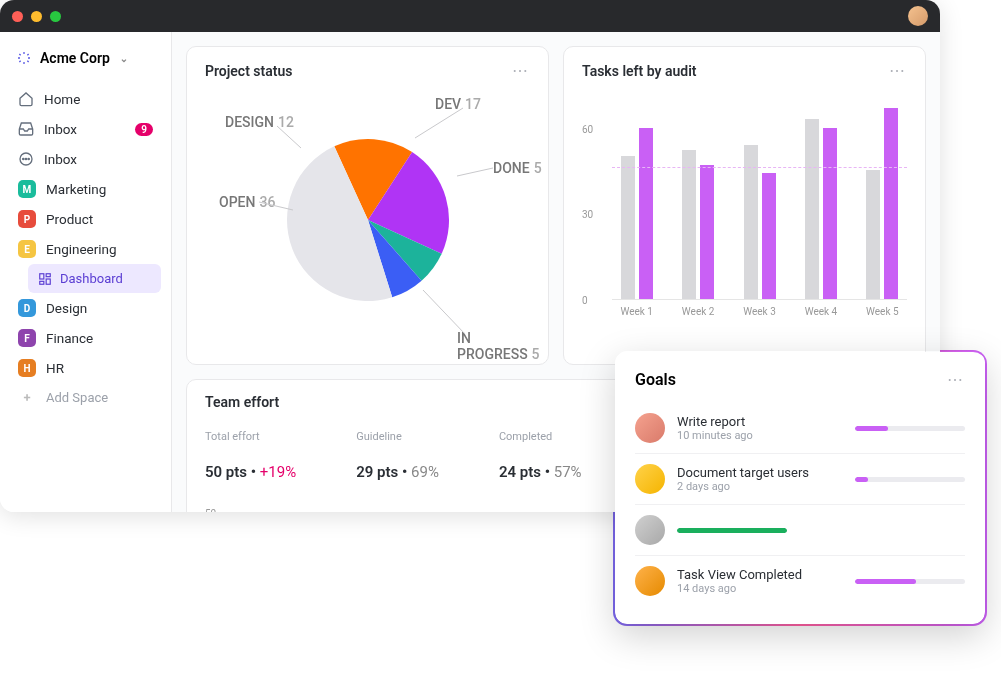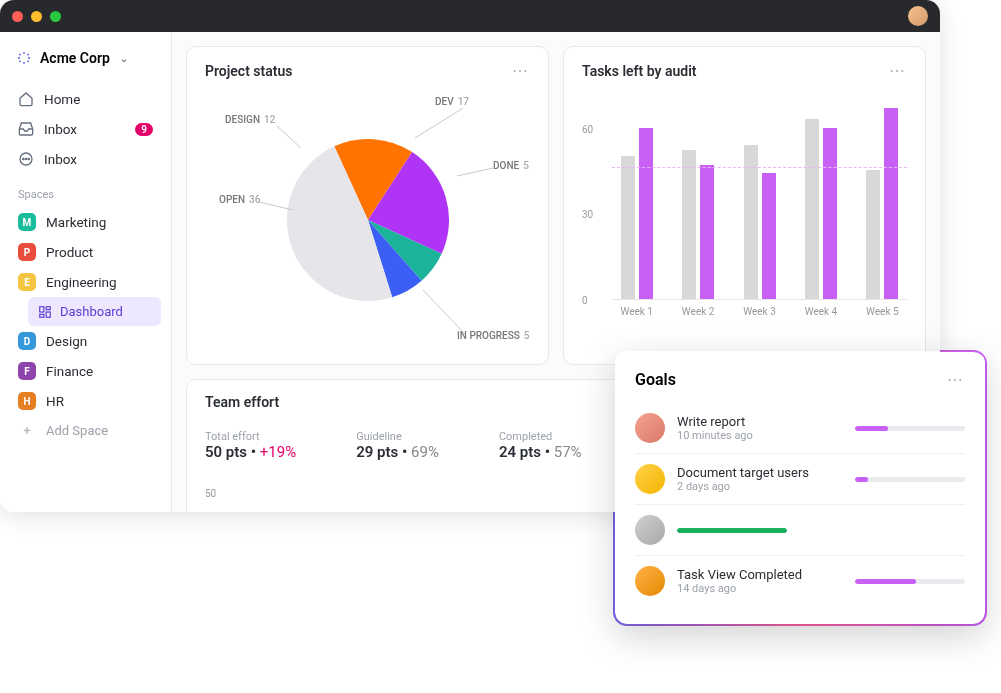--- a/index.html
+++ b/index.html
@@ -22,36 +22,36 @@
 .space-item { display: flex; align-items: center; gap: 10px; padding: 6px 8px; font-size: 13.5px; color: #2a2e34; border-radius: 6px; cursor: pointer; }
 .space-icon { width: 18px; height: 18px; border-radius: 5px; display: flex; align-items: center; justify-content: center; font-size: 10px; font-weight: 700; color: #fff; flex-shrink: 0; }
 .sub-active { background: #ede8ff; color: #5a3dd3; margin-left: 18px; padding: 7px 10px; border-radius: 6px; font-size: 13px; display:flex; align-items:center; gap:8px; }
 .add-space { display: flex; align-items: center; gap: 10px; padding: 7px 8px; font-size: 13px; color: #9ca1aa; cursor: pointer; }
 .main { flex: 1; padding: 14px; display: grid; grid-template-columns: 1fr 1fr; grid-template-rows: auto auto; gap: 14px; overflow:hidden; }
 .card { background: #fff; border: 1px solid #e8e8ea; border-radius: 10px; padding: 14px 18px; }
 .card-head { display: flex; align-items: center; justify-content: space-between; margin-bottom: 10px; }
 .card-title { font-size: 14px; font-weight: 600; color: #2a2e34; }
 .more-dots { color: #b0b3ba; font-size: 16px; letter-spacing: 2px; cursor: pointer; }
 .pie-wrap { display:flex; justify-content:center; align-items:center; height: 260px; position:relative; }
-.pie-label { position:absolute; font-size: 10px; color:#777; font-weight:500; }
+.pie-label { position:absolute; font-size: 14px; color:#777; font-weight:500; }
 .pie-label .num { color:#aaa; margin-left:4px; }
 .bars-wrap { height: 240px; position:relative; padding: 10px 0 0 30px; }
 .y-axis-label { position:absolute; left:0; font-size:10px; color:#999; transform:translateY(-50%); }
 .bars-grid { display:flex; height: 200px; align-items:flex-end; gap: 12px; border-bottom:1px solid #e5e5e5; position:relative; }
 .bars-grid::before { content:""; position:absolute; left:0; right:0; top:67px; border-top:1.5px dashed #e8b5f5; }
 .bar-group { flex:1; display:flex; gap:4px; align-items:flex-end; justify-content:center; }
 .bar { width: 14px; border-radius: 0; }
 .bar.grey { background:#d8d8db; }
 .bar.purp { background:#c960f5; }
 .x-labels { display:flex; gap:12px; padding-top:6px; }
 .x-labels span { flex:1; text-align:center; font-size:10px; color:#999; }
 .team-card { grid-column: 1 / 3; }
 .team-stats { display:flex; gap:60px; padding: 10px 0 14px; }
 .stat-block { }
-.stat-label { font-size:11px; color:#9ca1aa; margin-bottom:0; }
+.stat-label { font-size:11px; color:#9ca1aa; margin-bottom:20px; }
 .stat-val { font-size:15px; font-weight:600; color:#2a2e34; }
 .stat-val .pos { color:#e5006a; font-weight:400; }
 .stat-val .muted { color:#888; font-weight:400; }
 .line-chart { height:140px; position:relative; padding-left:26px; }
 .ly-label { position:absolute; left:0; font-size:10px; color:#999; transform:translateY(-50%); }
 .goals-panel { position:absolute; right:16px; top:350px; width:370px; background:#fff; border-radius:12px; padding:18px 20px; box-shadow: 0 12px 36px rgba(0,0,0,.18); border-top: 2px solid transparent; background-clip: padding-box; }
 .goals-panel::before { content:""; position:absolute; inset:-2px; border-radius:14px; background:linear-gradient(90deg,#7b68ee,#ff5fa0,#c960f5); z-index:-1; }
 .goals-head { display:flex; justify-content:space-between; align-items:center; margin-bottom:14px; }
 .goals-title { font-size:16px; font-weight:600; }
 .goal-row { display:flex; align-items:center; gap:12px; padding:10px 0; border-bottom:1px solid #f0f0f2; }
@@ -99,21 +99,20 @@
       </div>
       <div class="nav-item">
         <svg class="icon" viewBox="0 0 24 24" fill="none" stroke="currentColor" stroke-width="2">
             <circle cx="12" cy="12" r="9"></circle>
             <circle cx="8" cy="12" r="1" fill="currentColor"></circle>
             <circle cx="12" cy="12" r="1" fill="currentColor"></circle>
             <circle cx="16" cy="12" r="1" fill="currentColor"></circle>
           </svg>
         <span>Inbox</span>
       </div>
-      <div class="section-label">Spaces</div>
       <div id="spaces-list">
           <div class="space-item">
             <div class="space-icon" style="background:#1abc9c">M</div>
             <span>Marketing</span>
           </div>
           <div class="space-item">
             <div class="space-icon" style="background:#e74c3c">P</div>
             <span>Product</span>
           </div>
           <div class="space-item">

